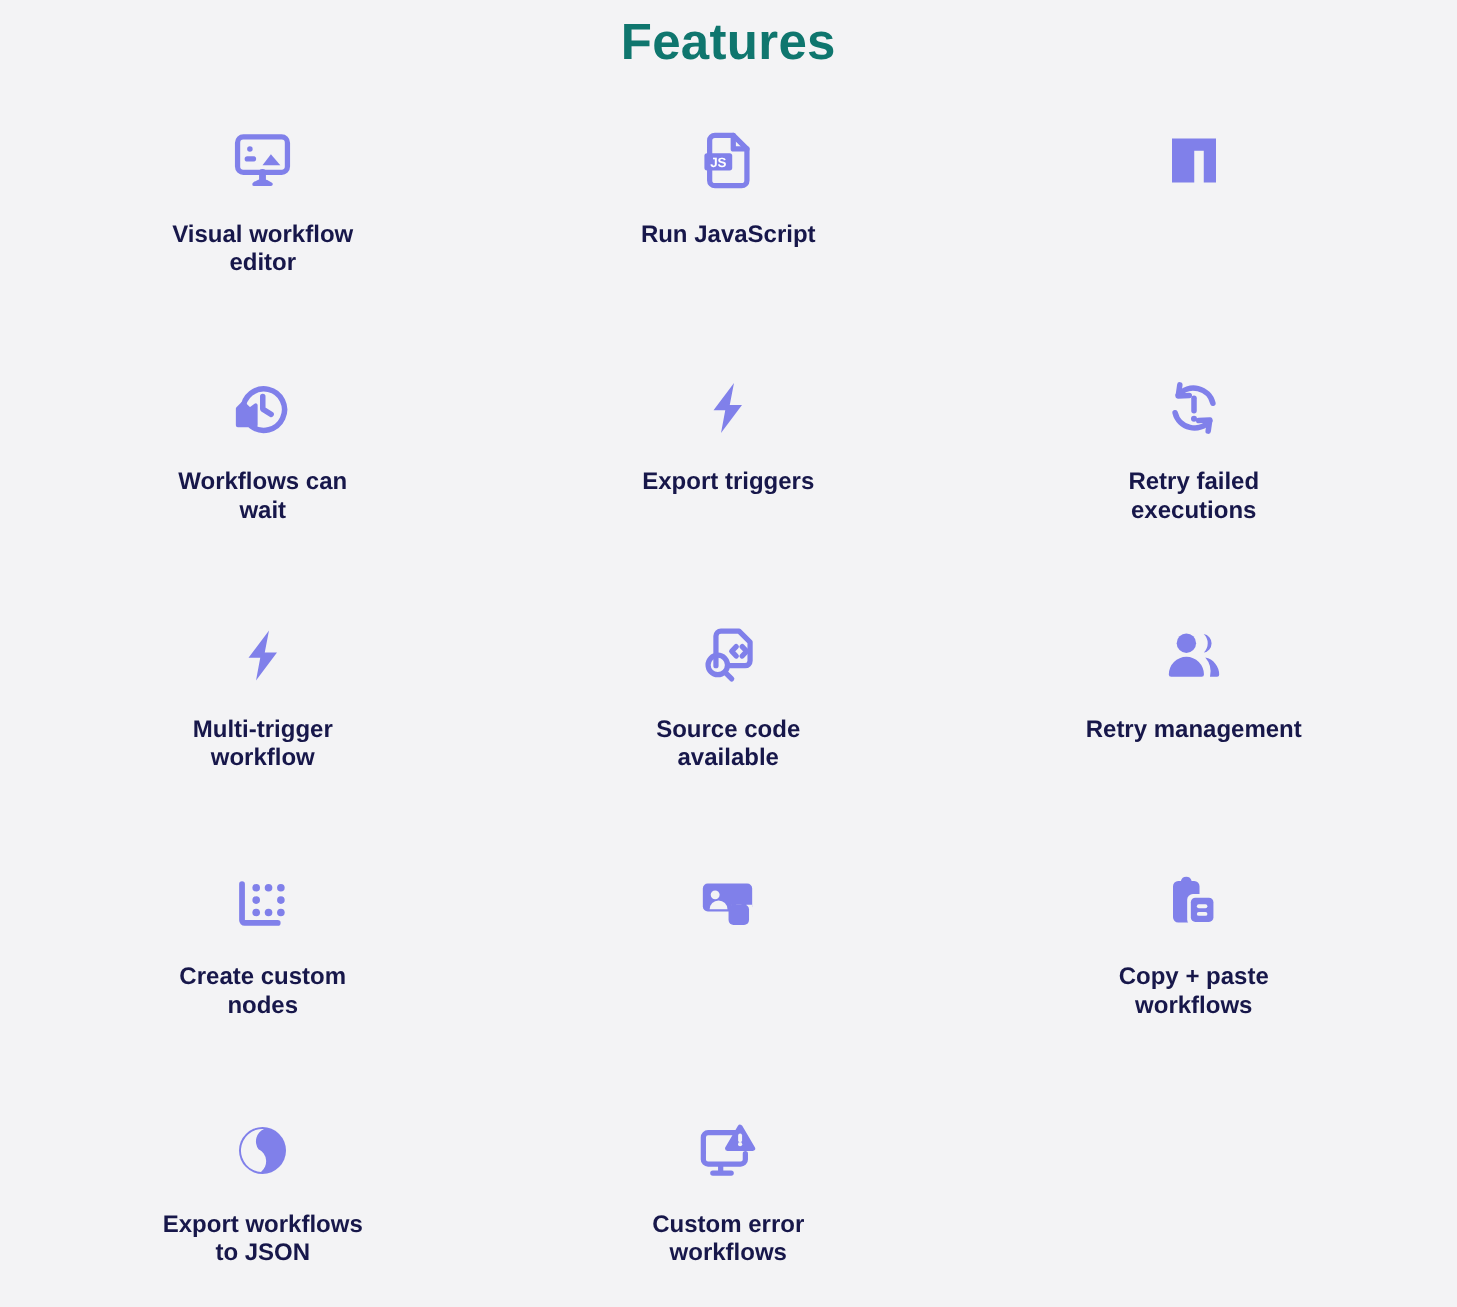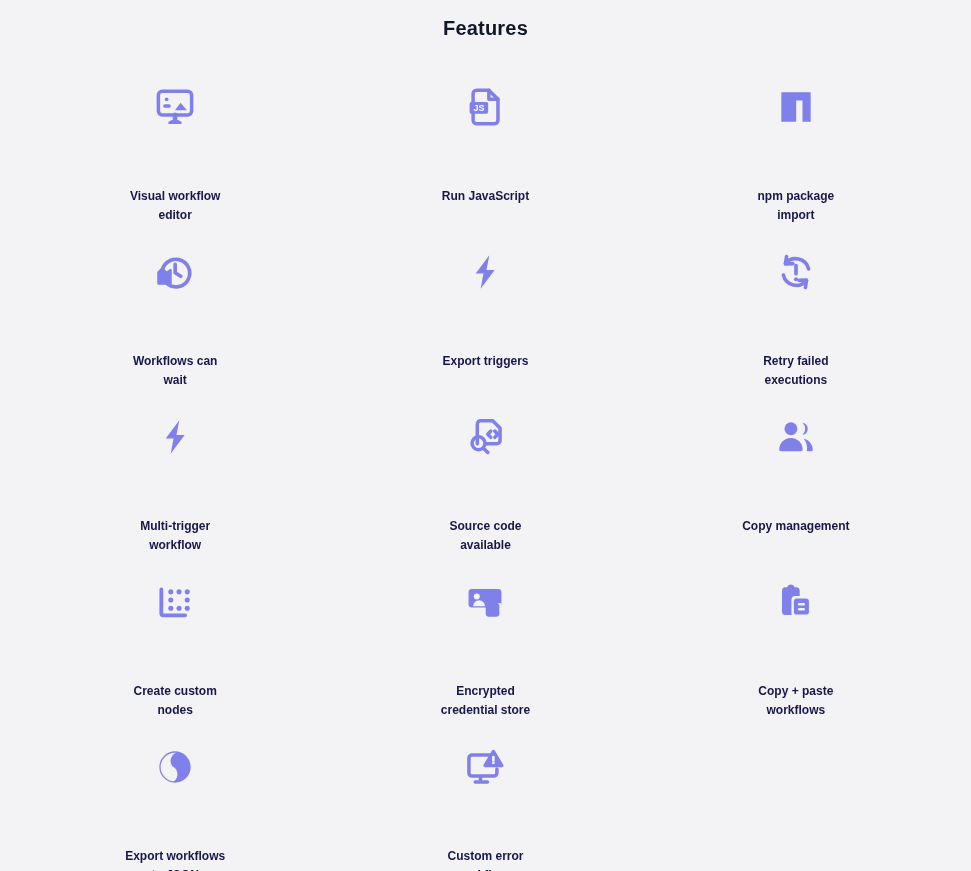--- a/index.html
+++ b/index.html
@@ -14,22 +14,22 @@
     overflow: hidden;
   }
   .page {
     width: 971px;
     height: 871px;
     position: relative;
     box-sizing: border-box;
   }
   .page-title {
     text-align: center;
-    color: #0f172a;
-    font-size: 20px;
+    color: #0f766e;
+    font-size: 34px;
     font-weight: bold;
     letter-spacing: 0.2px;
     margin: 0;
     padding-top: 11px;
     line-height: 34px;
   }
   .features-grid {
     display: grid;
     grid-template-columns: repeat(3, 1fr);
     grid-template-rows: repeat(5, 165px);
@@ -51,27 +51,26 @@
     display: flex;
     align-items: center;
     justify-content: center;
     margin-bottom: 18px;
   }
   .feature-icon svg {
     display: block;
   }
   .feature-label {
     color: #17174a;
-    font-size: 12px;
+    font-size: 16px;
     font-weight: bold;
     line-height: 19px;
     text-align: center;
     max-width: 190px;
     white-space: pre-line;
-    margin-top: 40px;
   }
 </style>
 </head>
 <body>
 
 <div class="page">
 
   <h1 class="page-title">Features</h1>
 
   <div class="features-grid">
@@ -102,22 +101,20 @@
       </span>
       <span class="feature-label">Run JavaScript</span>
     </div>
 
     <div class="feature-cell">
       <span class="feature-icon">
         <svg width="40" height="40" viewBox="0 0 24 24">
           <path d="M3.2 3.2 H20.8 V20.8 H15.9 V8.1 H12.1 V20.8 H3.2 Z" fill="#8080ea"></path>
         </svg>
       </span>
-      <span class="feature-label">npm package
-import</span>
     </div>
 
     <div class="feature-cell">
       <span class="feature-icon">
         <svg width="42" height="42" viewBox="0 0 24 24" fill="none" stroke="#8080ea" stroke-width="2.1" stroke-linecap="round" stroke-linejoin="round">
           <path d="M4.6 12.6 a7.9 7.9 0 1 1 3.1 6.3"></path>
           <path d="M12.1 7.6 V12.4 L15.3 14.4"></path>
           <path d="M2.6 12.2 L4.6 10.2 L7.2 12.6 L9.4 11 L9.4 18.6 L2.6 18.6 Z" fill="#8080ea" stroke="#8080ea" stroke-width="1.5"></path>
         </svg>
       </span>
@@ -176,21 +173,21 @@
 
     <div class="feature-cell">
       <span class="feature-icon">
         <svg width="42" height="42" viewBox="0 0 24 24">
           <circle cx="9.1" cy="7.3" r="3.7" fill="#8080ea"></circle>
           <path d="M2.4 19.2 a6.7 6.7 0 0 1 13.4 0 a0.9 0.9 0 0 1 -0.9 0.9 H3.3 a0.9 0.9 0 0 1 -0.9 -0.9 Z" fill="#8080ea"></path>
           <path d="M15.7 3.8 a3.6 3.6 0 0 1 0 7.1 a4.9 4.9 0 0 0 0 -7.1 Z" fill="#8080ea"></path>
           <path d="M16.3 12.8 a6.6 6.6 0 0 1 5.3 6.5 a0.8 0.8 0 0 1 -0.8 0.8 H18.1 a8.3 8.3 0 0 0 -1.8 -7.3 Z" fill="#8080ea"></path>
         </svg>
       </span>
-      <span class="feature-label">Copy management</span>
+      <span class="feature-label">Retry management</span>
     </div>
 
     <div class="feature-cell">
       <span class="feature-icon">
         <svg width="42" height="42" viewBox="0 0 24 24" fill="none" stroke="#8080ea" stroke-width="2.2" stroke-linecap="round" stroke-linejoin="round">
           <path d="M4.2 4.8 V18.6 a1 1 0 0 0 1 1 H17.8"></path>
           <circle cx="9.6" cy="6.2" r="1.45" fill="#8080ea" stroke="none"></circle>
           <circle cx="14.3" cy="6.2" r="1.45" fill="#8080ea" stroke="none"></circle>
           <circle cx="19.0" cy="6.2" r="1.45" fill="#8080ea" stroke="none"></circle>
           <circle cx="9.6" cy="10.9" r="1.45" fill="#8080ea" stroke="none"></circle>
@@ -208,22 +205,20 @@
       <span class="feature-icon">
         <svg width="42" height="42" viewBox="0 0 24 24">
           <rect x="2.6" y="4.6" width="18.8" height="10.6" rx="1.9" fill="#8080ea"></rect>
           <circle cx="7.3" cy="8.9" r="1.7" fill="#f3f3f5"></circle>
           <path d="M5.2 14.4 a3.4 3.4 0 0 1 6.8 0 Z" fill="#f3f3f5"></path>
           <path d="M13.4 12.7 h8.0 v2.5 h-8.0 z" fill="#f3f3f5"></path>
           <path d="M13.4 11.0 a2.9 2.9 0 0 1 5.8 0 v1.8 h-1.9 v-1.8 a1.0 1.0 0 0 0 -2.0 0 v1.8 h-1.9 z" fill="#8080ea"></path>
           <rect x="12.4" y="12.6" width="7.8" height="7.8" rx="1.9" fill="#8080ea"></rect>
         </svg>
       </span>
-      <span class="feature-label">Encrypted
-credential store</span>
     </div>
 
     <div class="feature-cell">
       <span class="feature-icon">
         <svg width="42" height="42" viewBox="0 0 24 24">
           <path d="M4.0 5.6 a2 2 0 0 1 2 -2 h1.0 a2.1 2.1 0 0 1 4.1 0 h1.0 a2 2 0 0 1 2 2 V17.4 a2 2 0 0 1 -2 2 H6.0 a2 2 0 0 1 -2 -2 Z" fill="#8080ea"></path>
           <rect x="9.4" y="8.6" width="11.4" height="12.0" rx="2.2" fill="#f3f3f5"></rect>
           <rect x="10.8" y="10.0" width="8.6" height="9.2" rx="1.7" fill="#8080ea"></rect>
           <rect x="13.1" y="12.5" width="4.0" height="1.5" rx="0.75" fill="#f3f3f5"></rect>
           <rect x="13.1" y="15.4" width="4.0" height="1.5" rx="0.75" fill="#f3f3f5"></rect>

